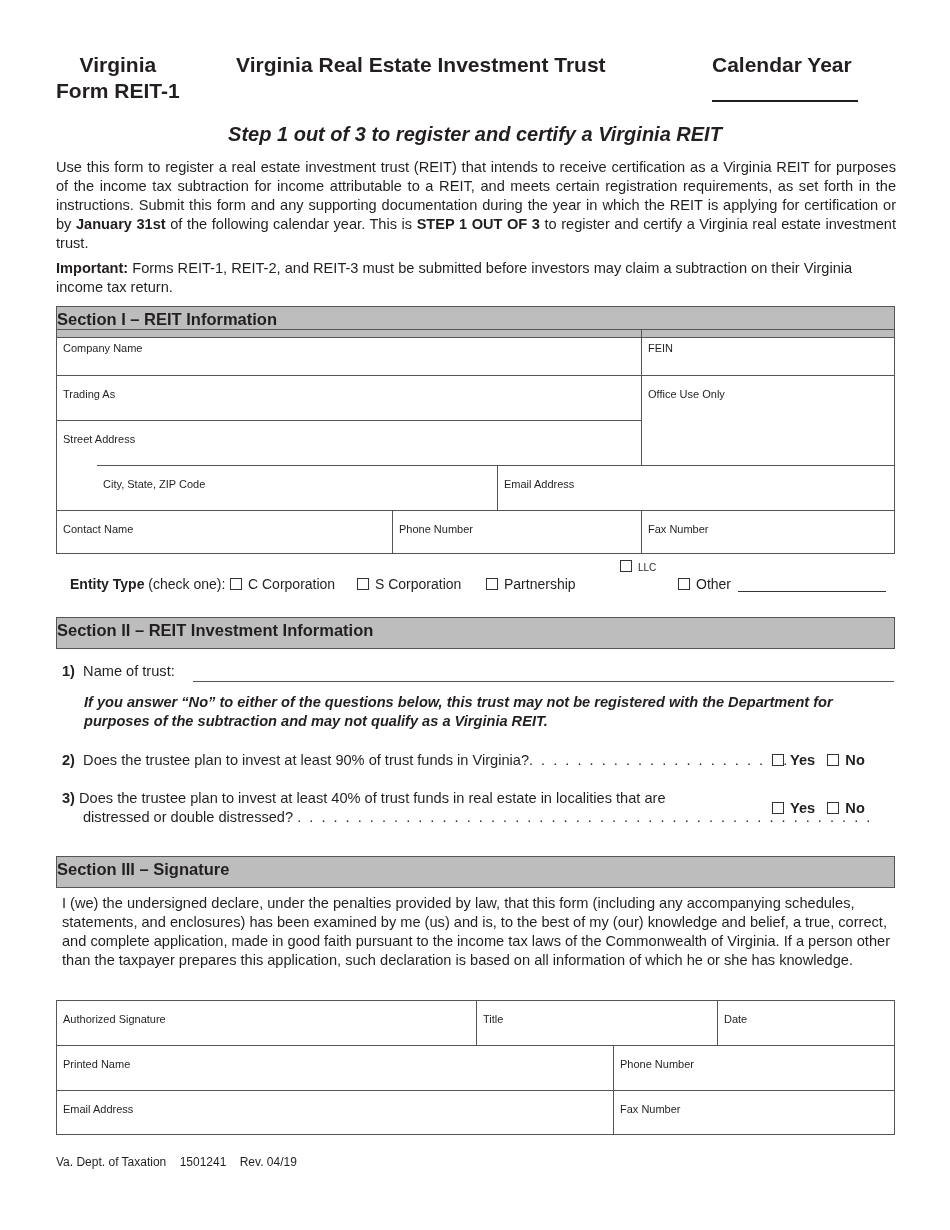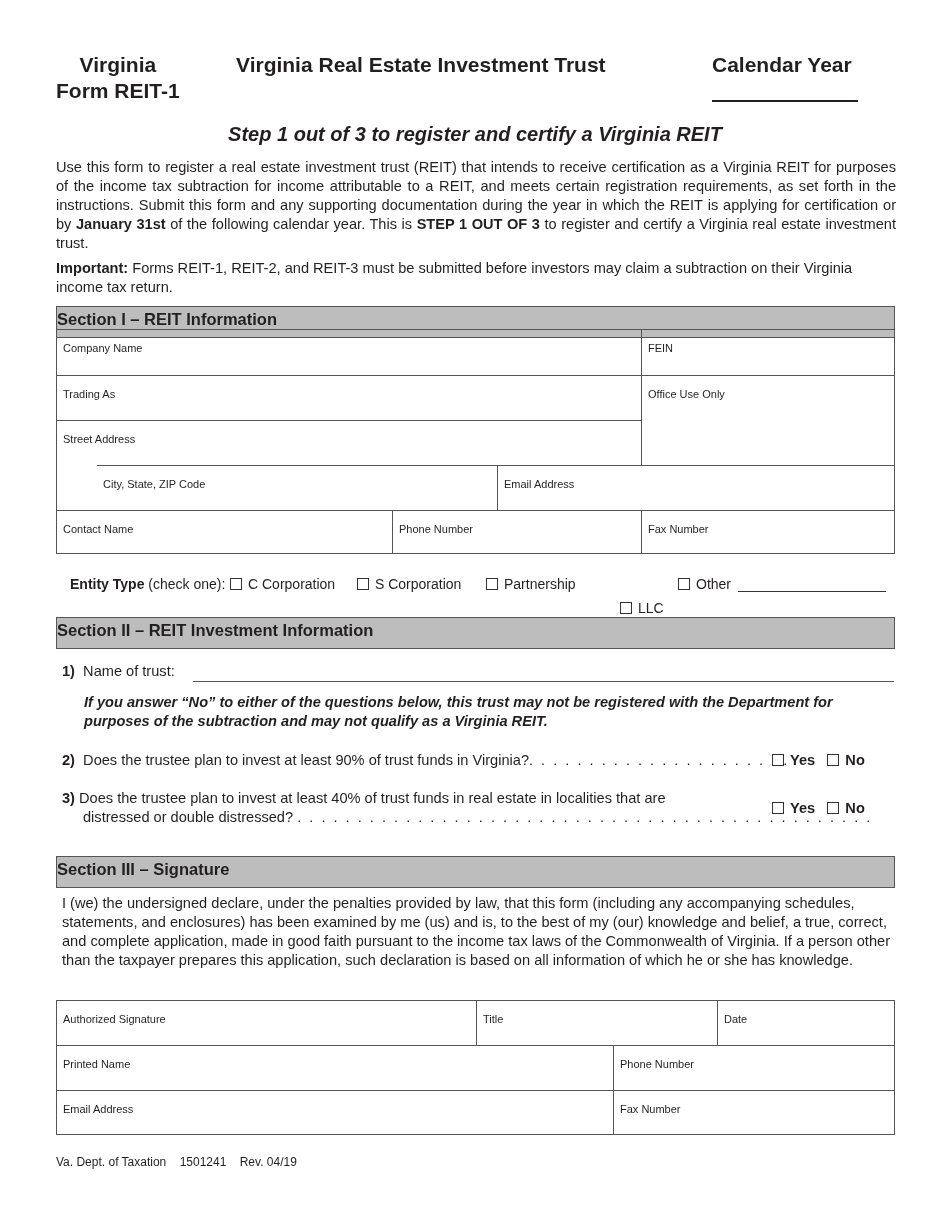--- a/index.html
+++ b/index.html
@@ -46,21 +46,21 @@
   <div class="cell bt bl" style="left:335px;top:180px;width:249px;height:44px;"><span>Phone Number</span></div>
   <div class="cell bt bl" style="left:584px;top:180px;width:253px;height:44px;"><span>Fax Number</span></div>
 </div>
 
 <div class="abs" style="left:62px;top:576px;font-size:14px;white-space:nowrap;margin-left:8px;">
   <b>Entity Type</b><span> (check one):</span>
 </div>
 <div class="abs" style="left:230px;top:576px;font-size:14px;white-space:nowrap;"><span class="cb"></span><span>C Corporation</span></div>
 <div class="abs" style="left:357px;top:576px;font-size:14px;white-space:nowrap;"><span class="cb"></span><span>S Corporation</span></div>
 <div class="abs" style="left:486px;top:576px;font-size:14px;white-space:nowrap;"><span class="cb"></span><span>Partnership</span></div>
-<div class="abs" style="left:605px;top:600px;font-size:14px;white-space:nowrap;padding-left:15px;"><span class="cb"></span><span>LLC</span></div>
+<div class="abs" style="left:605px;top:560px;font-size:10px;white-space:nowrap;padding-left:15px;"><span class="cb"></span><span>LLC</span></div>
 <div class="abs" style="left:678px;top:576px;font-size:14px;white-space:nowrap;"><span class="cb"></span><span>Other</span></div>
 <div class="abs" style="left:738px;top:591px;width:148px;border-bottom:1px solid #333;"></div>
 
 <div class="sec" style="top:617px;width:839px;">Section II – REIT Investment Information</div>
 <div class="abs q" style="left:62px;top:662px;"><b>1)</b>&nbsp; <span>Name of trust:</span></div>
 <div class="abs" style="left:193px;top:681px;width:701px;border-bottom:1px solid #555;"></div>
 <div class="abs q" style="left:84px;top:693px;width:810px;font-weight:bold;font-style:italic;">If you answer “No” to either of the questions below, this trust may not be registered with the Department for purposes of the subtraction and may not qualify as a Virginia REIT.</div>
 
 <div class="abs q" style="left:62px;top:751px;white-space:nowrap;"><b>2)</b>&nbsp; <span>Does the trustee plan to invest at least 90% of trust funds in Virginia?</span><span class="dots">. . . . . . . . . . . . . . . . . . . . . .</span></div>
 <div class="abs" style="left:772px;top:752px;font-size:14.6px;font-weight:bold;white-space:nowrap;">

